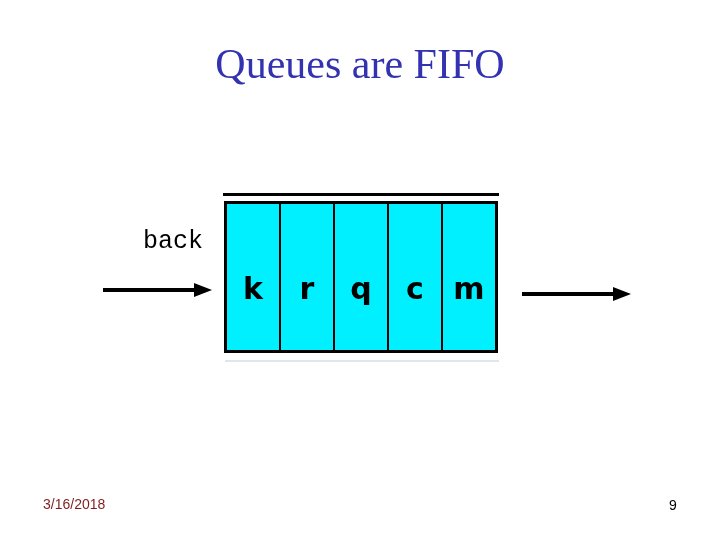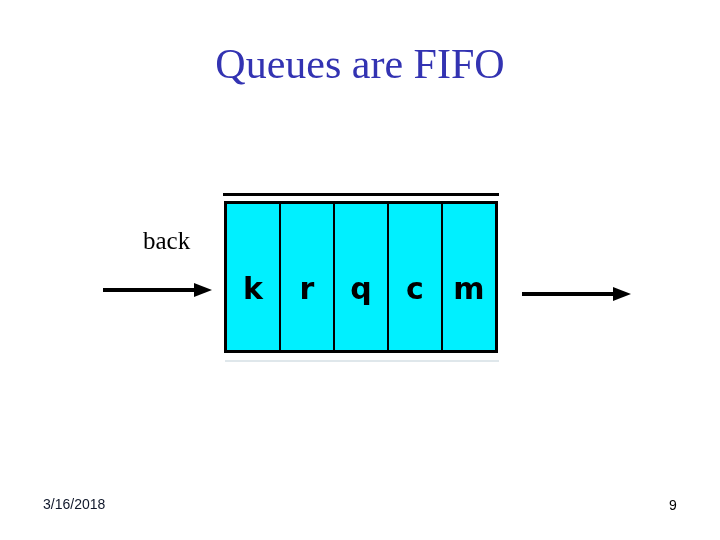--- a/index.html
+++ b/index.html
@@ -21,21 +21,21 @@
     left: 0;
     width: 720px;
     text-align: center;
     font-size: 42px;
     line-height: 1.15;
     color: var(--title-color, #3333b2);
     font-family: Liberation Serif, serif;
   }
   .side-label {
     position: absolute;
-    font-family: Liberation Serif, serif;
+    font-family: Liberation Mono, monospace;
     font-size: 25px;
     color: #000000;
   }
   .back-label { left: 143px; top: 227px; }
   .front-label { left: 531px; top: 234px; }
 
   .box-top-edge {
     position: absolute;
     left: 223px;
     top: 193px;
@@ -81,21 +81,21 @@
   }
   .arrow-svg { position: absolute; }
   .back-arrow { left: 100px; top: 280px; }
   .front-arrow { left: 519px; top: 284px; }
 
   .footer-date {
     position: absolute;
     left: 43px;
     top: 496px;
     font-size: 14px;
-    color: #0f172a;
+    color: #7f1d1d;
     font-family: "Liberation Sans", sans-serif;
   }
   .page-number {
     position: absolute;
     left: 669px;
     top: 497px;
     font-size: 14px;
     color: #000000;
     font-family: "Liberation Sans", sans-serif;
   }

